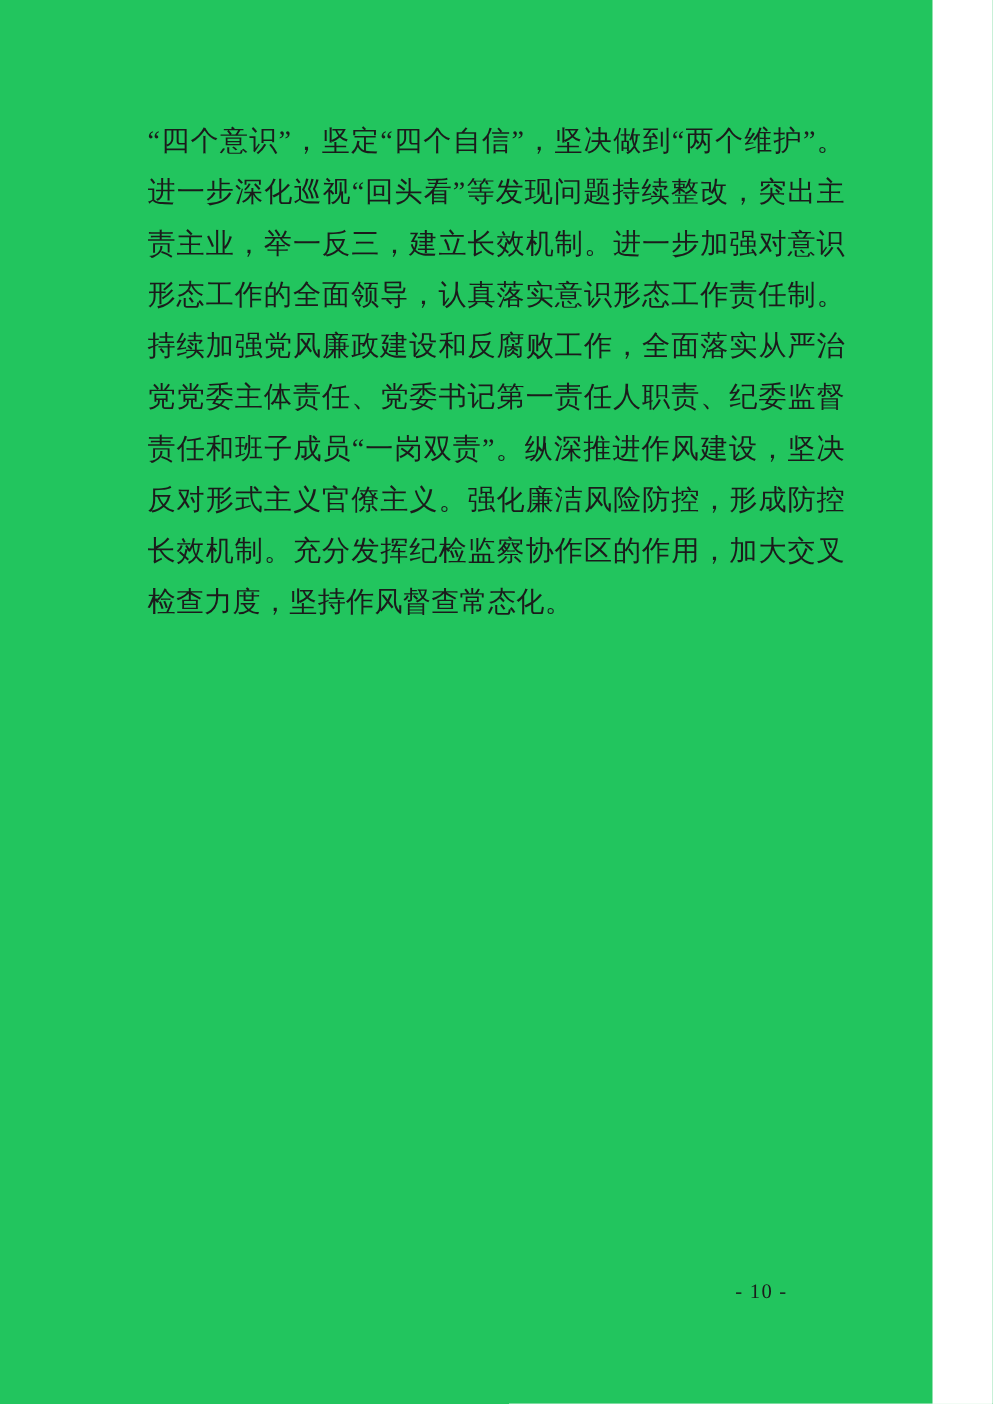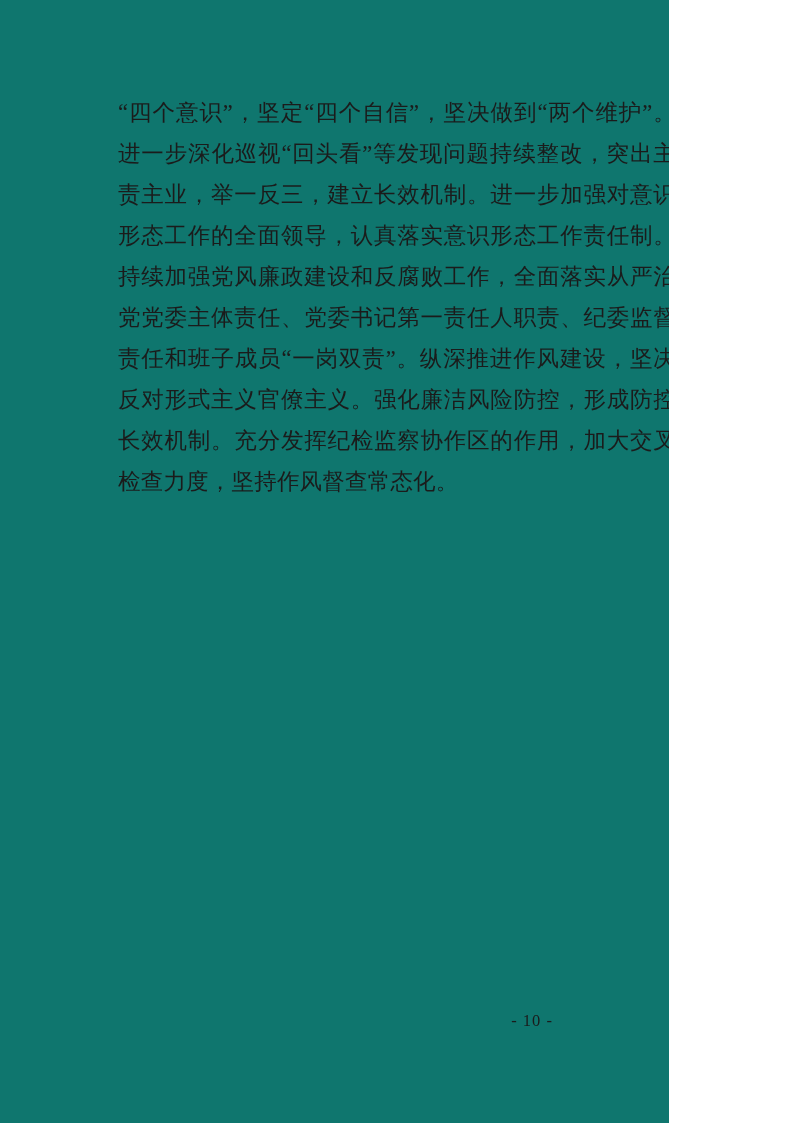--- a/index.html
+++ b/index.html
@@ -2,23 +2,23 @@
 <html><head>
 <meta charset="utf-8">
 <style>
   html, body {
     margin: 0;
     padding: 0;
     background: #ffffff;
   }
   .page {
     position: relative;
-    width: 669px;
+    width: 746px;
     height: 1123px;
-    background: #0f766e;
+    background: #22c55e;
     box-sizing: border-box;
     overflow: hidden;
     font-family: "Liberation Serif", "DejaVu Serif", serif;
   }
   .content {
     position: absolute;
     left: 118px;
     top: 92px;
     width: 558px;
   }
@@ -31,21 +31,21 @@
     text-align: justify;
     text-justify: inter-ideograph;
     text-indent: 0;
     letter-spacing: 0.2px;
     word-break: break-all;
   }
   .footer {
     position: absolute;
     left: 0;
     right: 0;
-    bottom: 16px;
+    bottom: 4px;
     height: 120px;
     margin-left: 40px;
   }
   .page-number {
     position: absolute;
     right: 116px;
     bottom: 76px;
     font-family: "Liberation Serif", "DejaVu Serif", serif;
     font-size: 16.5px;
     color: #1b1b1b;

